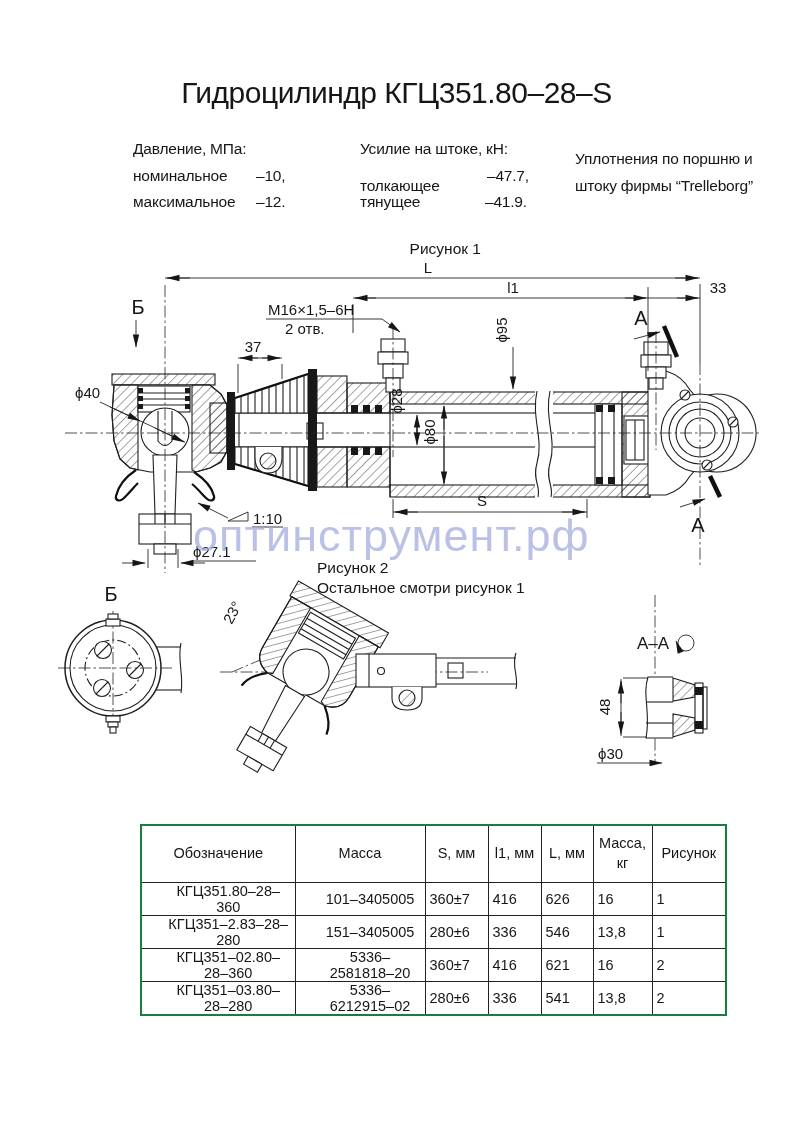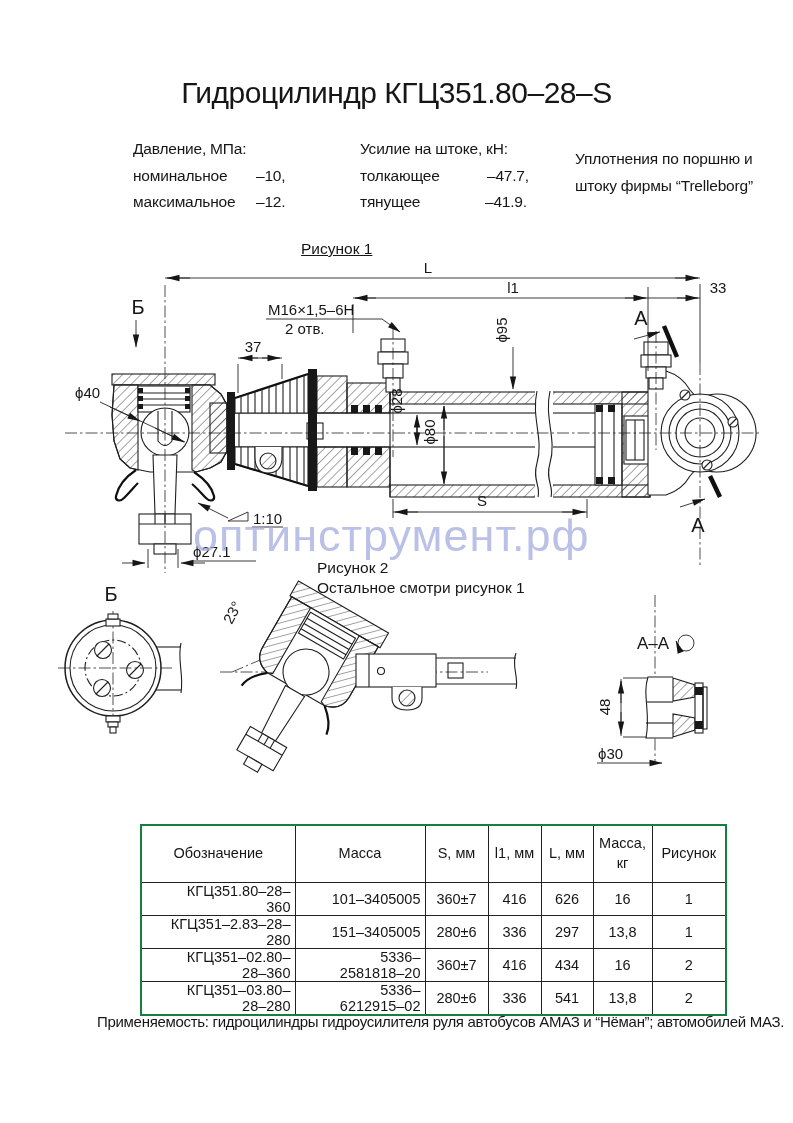--- a/index.html
+++ b/index.html
@@ -1,21 +1,21 @@
 <!DOCTYPE html>
 <html><head>
 <meta charset="utf-8">
 <style>
   html,body{margin:0;padding:0;background:#fff;}
   #page{position:relative;width:793px;height:1051px;background:#fff;overflow:hidden;
         font-family:"Liberation Sans",sans-serif;color:#161616;}
   .abs{position:absolute;white-space:nowrap;}
   #title{top:76px;left:0;width:793px;text-align:center;font-size:30px;letter-spacing:-0.5px;}
   .spec{font-size:15.5px;letter-spacing:-0.2px;}
-  #caption1{top:240px;left:391px;width:180px;margin-left:-90px;text-align:left;font-size:15.5px;text-decoration:underline;}
+  #caption1{top:240px;left:391px;width:180px;margin-left:-90px;text-align:right;font-size:15.5px;}
   #watermark{top:510px;left:193px;font-size:45px;font-weight:400;letter-spacing:1px;
              color:rgba(164,172,221,0.75);z-index:3;pointer-events:none;}
   #drawing{position:absolute;left:50px;top:235px;z-index:1;}
   
   .ln{stroke:#1f1f1f;fill:none;stroke-width:1.1;}
   .wh{fill:#ffffff;stroke:#1f1f1f;stroke-width:1.1;}
   .ht{fill:url(#h1);stroke:#1f1f1f;stroke-width:1.1;}
   .bk{fill:#181818;stroke:none;}
   .dim{stroke:#242424;stroke-width:0.9;fill:none;}
   .cl{stroke:#242424;stroke-width:0.8;stroke-dasharray:12 3 2.5 3;fill:none;}
@@ -23,39 +23,39 @@
   .t2{stroke:#101010;stroke-width:2.2;fill:none;}
   text.d{font:15px "Liberation Sans",sans-serif;fill:#161616;}
   text.big{font:20px "Liberation Sans",sans-serif;fill:#161616;}
   text.cap{font:15.5px "Liberation Sans",sans-serif;fill:#161616;}
   
   #spec-table{position:absolute;left:140px;top:824px;border-collapse:collapse;z-index:2;
               font-size:14.5px;color:#161616;}
   #spec-table th,#spec-table td{border:1.3px solid #222;font-weight:400;}
   #spec-table{border:2px solid #15803d;}
   #spec-table th{height:54px;text-align:center;white-space:pre-line;line-height:1.35;}
-  #spec-table td{height:25px;text-align:center;padding:0 4px;}
-  #spec-table td.l{text-align:right;padding-left:24px;}
+  #spec-table td{height:25px;text-align:left;padding:0 4px;}
+  #spec-table td.l{text-align:center;padding-left:24px;}
   #footer{top:1013px;left:97px;font-size:15px;letter-spacing:-0.3px;}
 </style>
 </head>
 <body>
 
 <div id="page">
 
   <div id="title" class="abs">Гидроцилиндр КГЦ351.80–28–S</div>
 
   <div class="abs spec" style="left:133px;top:140px">Давление, МПа:</div>
   <div class="abs spec" style="left:133px;top:167px">номинальное</div>
   <div class="abs spec" style="left:256px;top:167px">–10,</div>
   <div class="abs spec" style="left:133px;top:193px">максимальное</div>
   <div class="abs spec" style="left:256px;top:193px">–12.</div>
 
   <div class="abs spec" style="left:360px;top:140px">Усилие на штоке, кН:</div>
-  <div class="abs spec" style="left:360px;top:167px">толкающее</div>
+  <div class="abs spec" style="left:360px;top:177px">толкающее</div>
   <div class="abs spec" style="left:487px;top:167px">–47.7,</div>
   <div class="abs spec" style="left:360px;top:193px">тянущее</div>
   <div class="abs spec" style="left:485px;top:193px">–41.9.</div>
 
   <div class="abs spec" style="left:575px;top:150px">Уплотнения по поршню и</div>
   <div class="abs spec" style="left:575px;top:177px">штоку фирмы “Trelleborg”</div>
 
   <div id="caption1" class="abs">Рисунок 1</div>
 
   <div id="watermark" class="abs">оптинструмент.рф</div>
@@ -422,39 +422,38 @@
         <td>416</td>
         <td>626</td>
         <td>16</td>
         <td>1</td>
       </tr>
       <tr>
         <td class="l">КГЦ351–2.83–28–280</td>
         <td class="l">151–3405005</td>
         <td>280±6</td>
         <td>336</td>
-        <td>297</td>
+        <td>546</td>
         <td>13,8</td>
         <td>1</td>
       </tr>
       <tr>
         <td class="l">КГЦ351–02.80–28–360</td>
         <td class="l">5336–2581818–20</td>
         <td>360±7</td>
         <td>416</td>
-        <td>434</td>
+        <td>621</td>
         <td>16</td>
         <td>2</td>
       </tr>
       <tr>
         <td class="l">КГЦ351–03.80–28–280</td>
         <td class="l">5336–6212915–02</td>
         <td>280±6</td>
         <td>336</td>
         <td>541</td>
         <td>13,8</td>
         <td>2</td>
       </tr>
     </tbody>
   </table>
 
-  <div id="footer" class="abs">Применяемость: гидроцилиндры гидроусилителя руля автобусов АМАЗ и “Нёман”; автомобилей МАЗ.</div>
 </div>
 
 </body></html>

